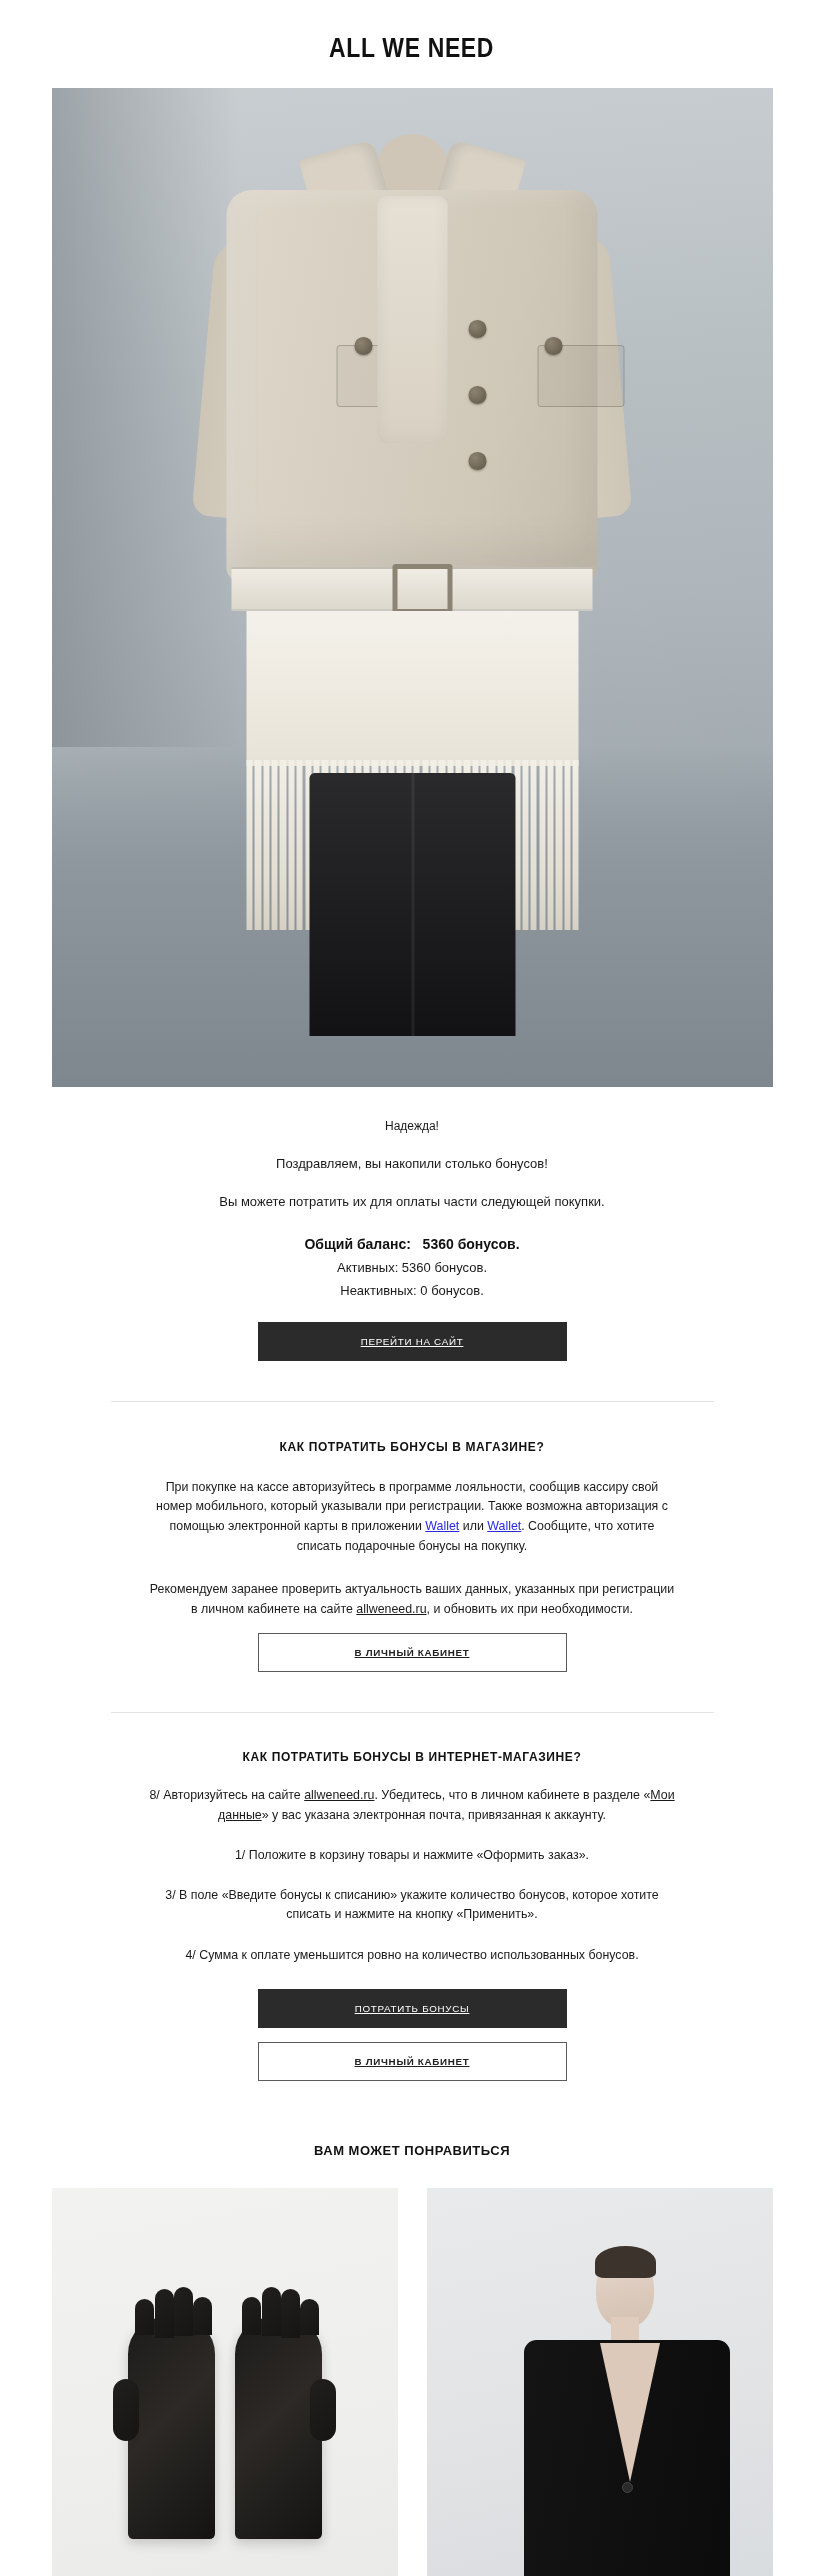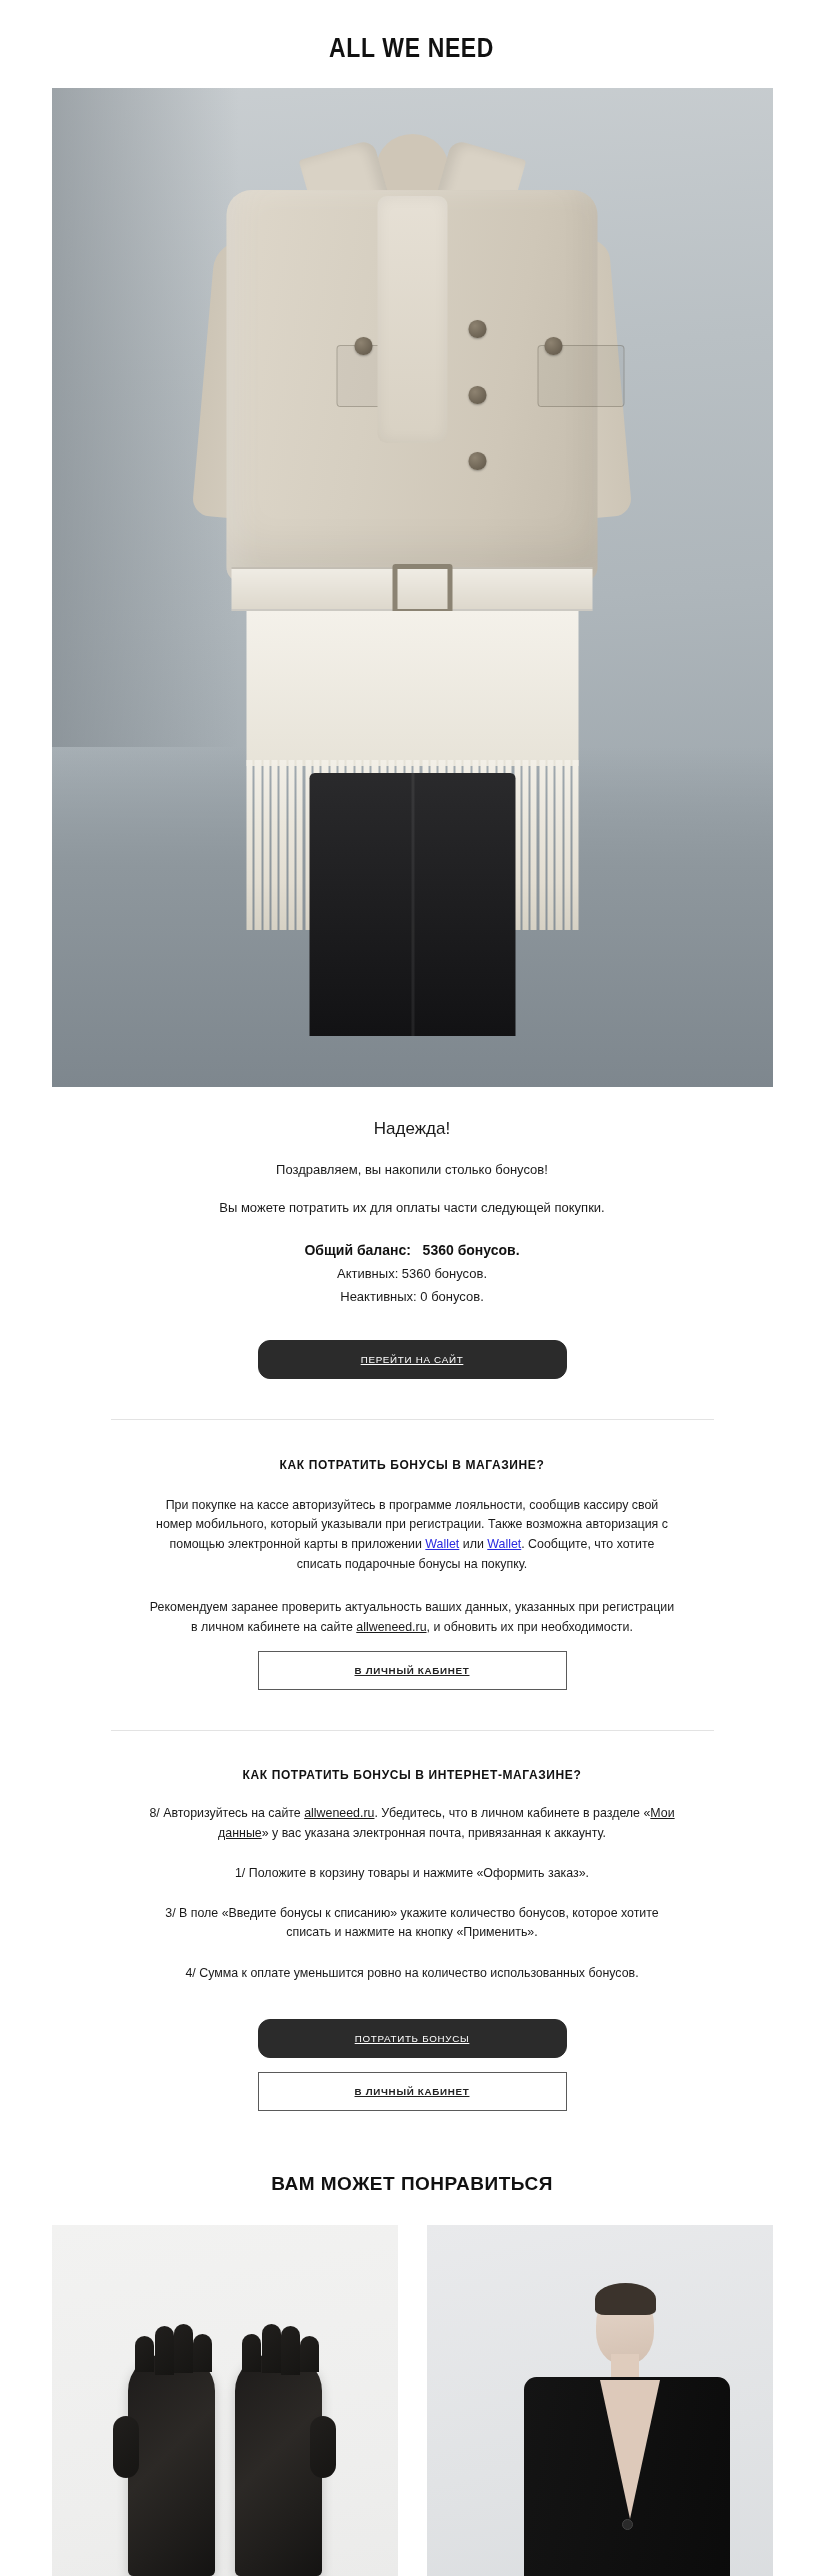--- a/index.html
+++ b/index.html
@@ -140,21 +140,21 @@
     position: absolute; left: 257px; top: 639px; width: 3.1px; height: 263px;
     background: rgba(255,255,255,.07);
   }
 
   
   .content {
     width: 567px;
     padding: 0 20.6px;
     text-align: center;
   }
-  .greeting     { font-size: 17px; margin-top: 32px; color: #1a1a1a; }
+  .greeting     { font-size: 12px; margin-top: 32px; color: #1a1a1a; }
   .congrats     { font-size: 13px; margin-top: 23px; color: #1a1a1a; }
   .spend-note   { font-size: 13px; margin-top: 23px; color: #1a1a1a; }
 
   .balance-block { margin-top: 27px; }
   .balance-total { font-size: 14px; font-weight: 700; color: #111; }
   .balance-line  { font-size: 13px; margin-top: 8.2px; color: #1a1a1a; }
 
   
   .btn {
     display: block;
@@ -172,21 +172,21 @@
   .btn-solid {
     background: #2b2b2b;
     color: #ffffff;
     border: 0.5px solid #2b2b2b;
   }
   .btn-outline {
     background: #ffffff;
     color: #222222;
     border: 0.5px solid #5a5a5a;
   }
-  .btn-gap-lg { margin-top: 36px; border-radius: 12px; }
+  .btn-gap-lg { margin-top: 24px; }
   .btn-gap-sm { margin-top: 13.4px; font-weight: bold; }
 
   
   .divider {
     width: 603px;
     height: 0.5px;
     background: #e3e3e3;
     margin: 40px auto 0 auto;
   }
 
@@ -222,21 +222,21 @@
     font-size: 12.4px;
     line-height: 1.58;
     color: #1a1a1a;
     margin-top: 20.6px;
     text-align: center;
   }
   .step:first-child { margin-top: 0; }
 
   
   .products-heading {
-    font-size: 19px;
+    font-size: 13px;
     font-weight: 700;
     letter-spacing: 0.5px;
     text-transform: uppercase;
     color: #111111;
     margin-top: 62px;
     text-align: center;
   }
 
   .product-grid {
     width: 721px;

